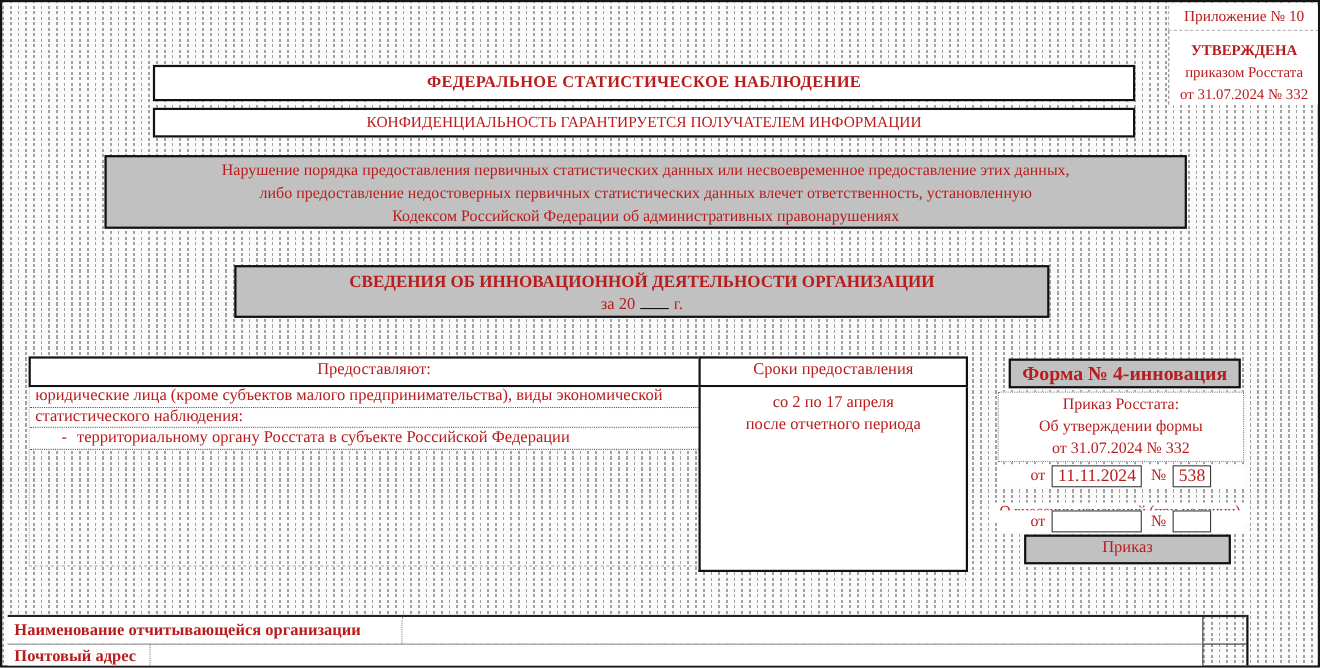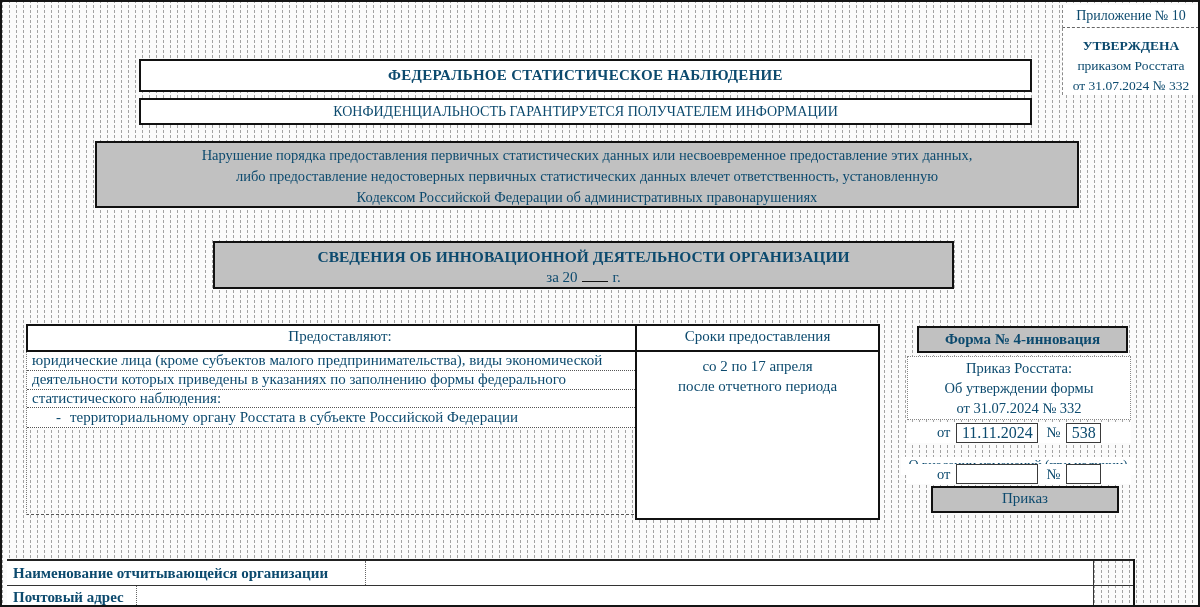--- a/index.html
+++ b/index.html
@@ -1,19 +1,19 @@
 <!DOCTYPE html>
 <html><head>
 <meta charset="utf-8">
 <style>
   html,body{margin:0;padding:0;background:#e8e8e8;}
   #page{
     position:relative;width:1200px;height:607px;box-sizing:border-box;
     border:2px solid #141414;overflow:hidden;
-    font-family:"Liberation Serif","DejaVu Serif",serif;color:#0c4a6e;
+    font-family:"Liberation Serif","DejaVu Serif",serif;color:#b91c1c;
     background-color:#fbfbfb;
     background-image:
       repeating-linear-gradient(0deg, #fbfbfb 0 2px, transparent 2px 5px),
       repeating-linear-gradient(0deg, rgba(80,80,80,0.55) 0 2px, transparent 2px 25px),
       repeating-linear-gradient(90deg, rgba(115,115,115,0.65) 0 1.5px, transparent 1.5px 7px);
   }
   .abs{position:absolute;box-sizing:border-box;}
   .white{background:#ffffff;}
   .gray{background:#c1c1c1;}
   .bold{font-weight:bold;}
@@ -55,21 +55,21 @@
   .prov-dash{display:inline-block;margin-left:24px;margin-right:9px;}
 
   
   #deadlines{left:633px;top:322px;width:245px;height:186px;}
   #deadlines-header{position:relative;height:24px;background:#fff;border:2px solid #111;
                     font-size:15px;line-height:20px;text-align:center;}
   #deadlines-body{position:relative;height:162px;background:#fff;border:2px solid #111;border-top:none;
                   font-size:15px;line-height:20px;text-align:center;padding-top:4px;}
 
   
-  #form-name-box{left:915px;top:324px;width:211px;height:27px;font-size:15px;line-height:22px;}
+  #form-name-box{left:915px;top:324px;width:211px;height:27px;font-size:18px;line-height:22px;}
   #order-box{left:905px;top:354px;width:224px;height:64px;background:#fff;border:1px dotted #888;
              font-size:14.5px;line-height:20px;text-align:center;padding-top:1px;}
   .field-row{display:flex;align-items:center;justify-content:center;background:#fff;font-size:14.5px;}
   #order-date-row{left:905px;top:420px;width:224px;height:21px;}
   #amend-title{left:899px;top:443px;width:234px;height:18px;background:#fff;font-size:14px;
                line-height:17px;text-align:center;letter-spacing:-.2px;margin-top:12px;}
   #amend-row{left:905px;top:462px;width:224px;height:20px;}
   .fld{border:1px solid #3a3a3a;background:#fff;text-align:center;font-size:16px;line-height:17px;height:18px;}
   .fld-date{width:80px;margin:0 8px 0 6px;}
   .fld-num{width:33px;margin-left:6px;}
@@ -113,21 +113,20 @@
     <div id="title-line1" class="bold">СВЕДЕНИЯ ОБ ИННОВАЦИОННОЙ ДЕЯТЕЛЬНОСТИ ОРГАНИЗАЦИИ</div>
     <div id="title-line2">
       <span>за 20</span><span class="year-blank"></span><span>г.</span>
     </div>
   </div>
 
   <div id="providers" class="abs">
     <div id="providers-header">Предоставляют:</div>
     <div id="providers-body">
       <div class="prov-row prov-r1">юридические лица (кроме субъектов малого предпринимательства), виды экономической</div>
-      <div class="prov-row prov-r2">деятельности которых приведены в указаниях по заполнению формы федерального</div>
       <div class="prov-row prov-r3">статистического наблюдения:</div>
       <div class="prov-row prov-r4">
         <span class="prov-dash">-</span><span>территориальному органу Росстата в субъекте Российской Федерации</span>
       </div>
     </div>
   </div>
 
   <div id="deadlines" class="abs">
     <div id="deadlines-header">Сроки предоставления</div>
     <div id="deadlines-body">

